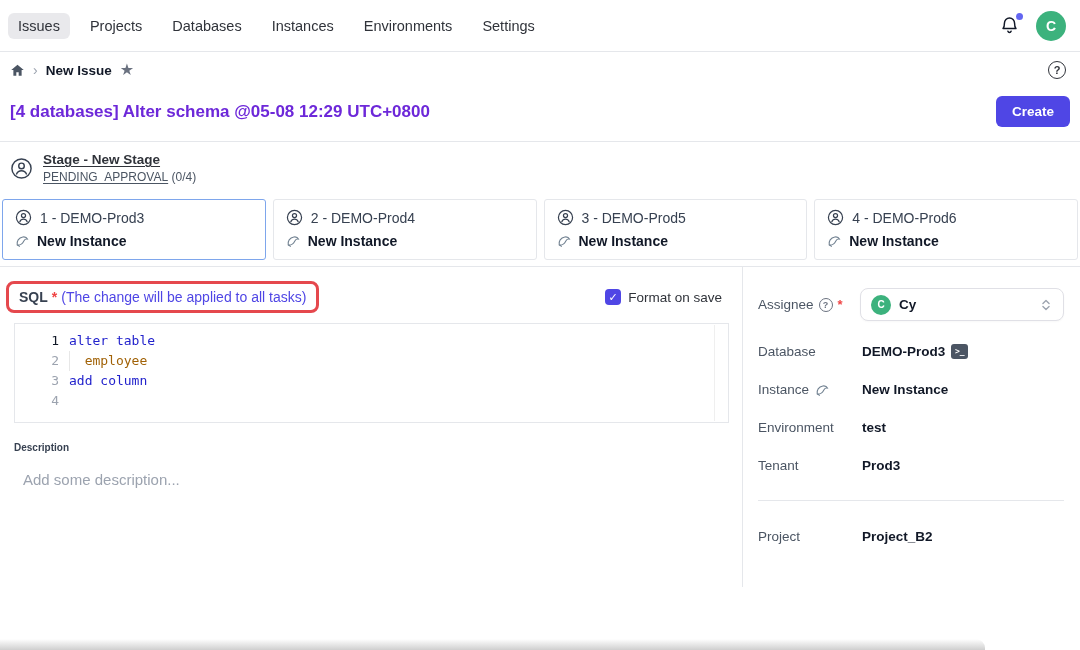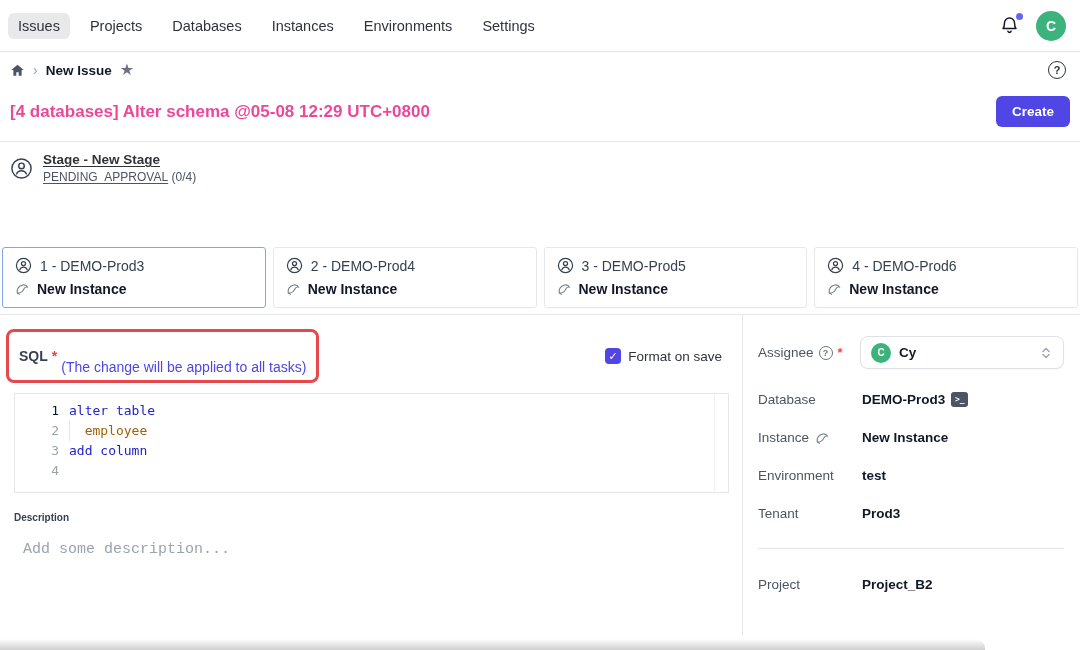--- a/index.html
+++ b/index.html
@@ -17,58 +17,58 @@
     display:flex; align-items:center; justify-content:center; font-size:14px; font-weight:700; }
   .header { border-bottom:1px solid #e5e7eb; padding-bottom:14px; }
   .breadcrumb-row { height:36px; display:flex; align-items:center; justify-content:space-between; padding:0 14px 0 10px; }
   .breadcrumb { display:flex; align-items:center; gap:8px; }
   .crumb-sep { color:#9ca3af; font-size:14px; }
   .crumb-label { font-size:13.5px; font-weight:600; color:#111827; }
   .star { color:#6b7280; font-size:16px; line-height:1; }
   .help-circle { width:18px; height:18px; border:1.5px solid #30333a; border-radius:50%;
     display:flex; align-items:center; justify-content:center; font-size:11px; font-weight:700; color:#30333a; }
   .title-row { display:flex; align-items:center; justify-content:space-between; padding:8px 10px 0 10px; }
-  .page-title { font-size:17px; font-weight:700; color:#ec4899; }
+  .page-title { font-size:17px; font-weight:700; color:#6d28d9; }
   .create-btn { background:#4f46e5; color:#fff; border:none; border-radius:6px;
     padding:8px 16px; font-size:13.5px; font-weight:700; cursor:pointer; font-family:inherit; }
   .stage-row { display:flex; align-items:center; gap:10px; padding:10px 10px; }
   .stage-link { font-size:13.5px; font-weight:600; color:#30333a; text-decoration:underline; text-underline-offset:2px; display:block; }
   .stage-status-line { font-size:12px; color:#4b5563; margin-top:3px; }
   .stage-status { text-decoration:underline; text-underline-offset:2px; font-weight:500; }
   .tasks-row { display:grid; grid-template-columns:repeat(4,1fr); gap:7px; padding:5px 2px 6px 2px; border-bottom:1px solid #e5e7eb; }
-  .task-card { background:#fff; border:1px solid #e5e7eb; border-radius:3px; padding:9px 12px 10px 12px; cursor:pointer;margin-top:48px; }
+  .task-card { background:#fff; border:1px solid #e5e7eb; border-radius:3px; padding:9px 12px 10px 12px; cursor:pointer; }
   .task-card.selected { border:1.5px solid #7ea6ec; }
   .task-title { display:flex; align-items:center; gap:8px; font-size:14px; color:#374151; }
   .task-sub { display:flex; align-items:center; gap:8px; font-size:14px; font-weight:600; color:#111827; margin-top:7px; }
   .main { position:relative; display:flex; height:385px; }
   .vdivider { position:absolute; left:742px; top:0; width:1px; height:320px; background:#e5e7eb; }
   .left-col { width:742px; padding:14px 14px 0 14px; }
   .sql-header-row { display:flex; align-items:center; justify-content:space-between; }
   .sql-label-box { border:3px solid #e5484d; border-radius:8px; padding:5px 10px; margin-left:-8px;
     display:inline-flex; align-items:center; gap:4px; }
   .sql-label { font-size:14px; font-weight:600; color:#374151; }
   .sql-required { color:#ef4444; font-weight:700; font-size:14px; }
-  .sql-note { font-size:14px; color:#4f46e5;margin-top:22px; }
+  .sql-note { font-size:14px; color:#4f46e5; }
   .format-save { display:flex; align-items:center; gap:7px; margin-right:6px; cursor:pointer; }
   .checkbox { width:16px; height:16px; background:#4f46e5; border-radius:4px; display:flex;
     align-items:center; justify-content:center; color:#fff; font-size:11px; font-weight:700; }
   .format-label { font-size:13.5px; color:#30333a; }
   .editor { position:relative; margin-top:10px; width:715px; height:100px; border:1px solid #e5e7eb;
     background:#fff; padding:7px 0; font-family:"DejaVu Sans Mono","Liberation Mono",monospace; font-size:13px; }
   .editor-scroll-line { position:absolute; top:1px; bottom:1px; right:13px; width:1px; background:#efefef; }
   .code-line { display:flex; height:20px; line-height:20px; }
   .ln { width:44px; text-align:right; color:#9ca3af; flex:none; user-select:none; }
   .ln.active { color:#111827; }
   .code { margin-left:10px; white-space:pre; }
   .code.indent { box-shadow:inset 1px 0 0 #e7e7e7; padding-left:2ch; }
   .tok-keyword { color:#2222cc; }
   .tok-plain { color:#a16207; }
   .tok-number { color:#098658; }
   .desc-label { margin-top:19px; font-size:10px; font-weight:600; color:#374151; }
-  .desc-placeholder { margin-top:18px; padding-left:9px; font-size:15px; color:#9ca3af;font-family:Liberation Mono, monospace; }
+  .desc-placeholder { margin-top:18px; padding-left:9px; font-size:15px; color:#9ca3af; }
   .sidebar { width:338px; margin-left:auto; padding:21px 16px 0 16px; }
   .assignee-row { display:flex; align-items:center; }
   .field-label { font-size:13.5px; color:#4b5563; }
   .assignee-label-wrap { display:flex; align-items:center; gap:5px; width:102px; flex:none; }
   .mini-help { width:14px; height:14px; border:1.3px solid #6b7280; border-radius:50%; color:#6b7280;
     display:flex; align-items:center; justify-content:center; font-size:9px; font-weight:700; }
   .req-star { color:#ef4444; font-size:13px; font-weight:700; }
   .select { flex:1; height:33px; border:1px solid #e0e0e6; border-radius:8px; background:#fff;
     display:flex; align-items:center; padding:0 10px; gap:8px; cursor:pointer;
     box-shadow:0 1px 2px rgba(0,0,0,0.03); }

